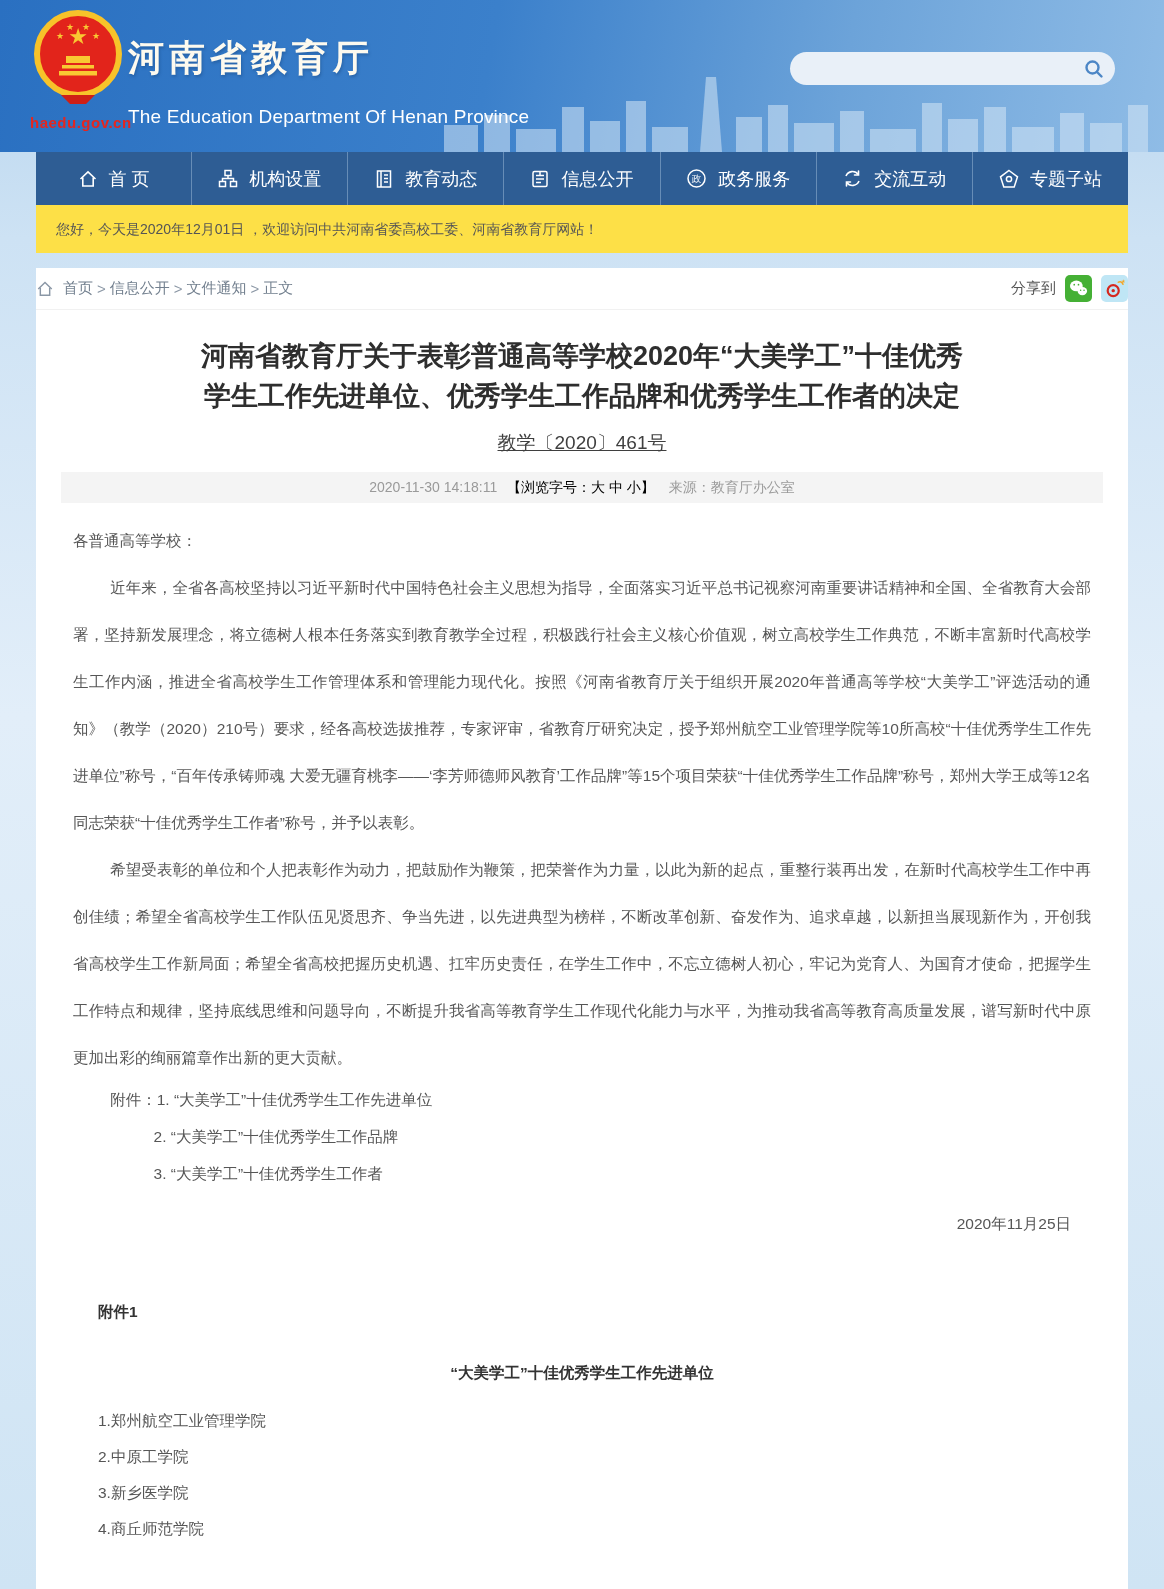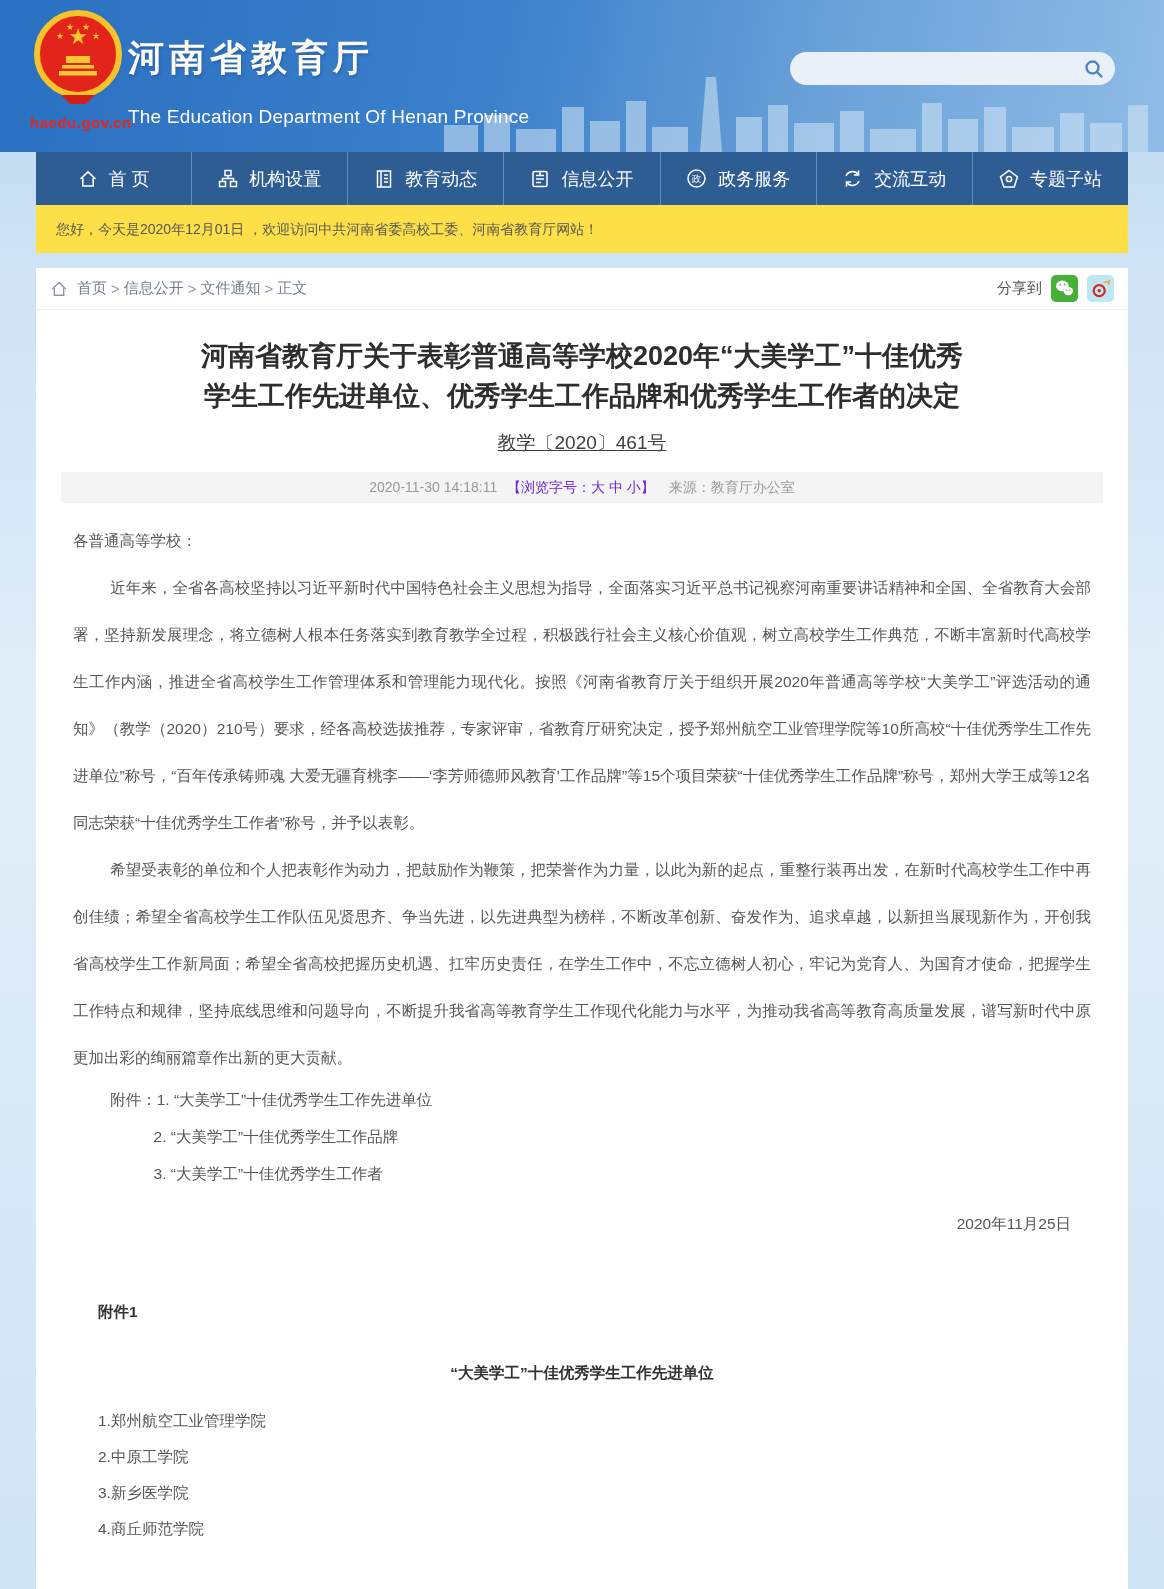--- a/index.html
+++ b/index.html
@@ -35,36 +35,36 @@
   .nav-item:last-child { border-right:none; }
   .nav-item svg { display:block; }
   
   .greeting {
     width:1092px; margin:0 auto 15px; background:#fde047; height:48px; line-height:48px;
     padding-left:20px; color:#555; font-size:14px;
   }
   
   .card { width:1092px; margin:0 auto; background:#fff; min-height:1321px; padding-bottom:40px; }
   .breadcrumb {
-    height:42px; display:flex; align-items:center; padding:0 14px;
+    height:42px; display:flex; align-items:center; padding:0 0;
     border-bottom:1px solid #f1f1f1; font-size:15px; color:#73808f;
   }
   .breadcrumb .home-ico { display:flex; margin-right:7px; }
   .crumb { cursor:pointer; margin:0 2px; }
   .crumb-sep { margin:0 2px; color:#8b97a5; }
   .share { margin-left:auto; display:flex; align-items:center; gap:9px; color:#555; font-size:15px; }
   .icon-sq { width:27px; height:27px; border-radius:5px; display:flex; align-items:center; justify-content:center; cursor:pointer; }
   .icon-wechat { background:#45b035; }
   .icon-weibo { background:#bfe6f5; }
   
   .article { padding:26px 25px 0; }
   .article-title { text-align:center; font-size:27px; font-weight:bold; color:#2e2e2e; line-height:40px; }
   .doc-number { text-align:center; font-size:19px; color:#3f3f3f; margin-top:14px;text-decoration:underline; }
   .meta { margin-top:16px; background:#f4f4f4; height:31px; line-height:31px; text-align:center; font-size:14px; color:#9a9a9a; }
-  .meta .red { color:#6d28d9; margin:17px 6px; cursor:pointer; }
+  .meta .red { color:#000000; margin:17px 6px; cursor:pointer; }
   .meta .src { margin-left:4px; }
   .article-body { padding:0 12px; margin-top:14px; font-size:15.5px; color:#565656; line-height:47px; text-align:justify; }
   .salutation { margin:0; }
   .para { margin:0; text-indent:2.4em; }
   .attach-line { margin:0; line-height:37px; }
   .attach-first { text-indent:2.4em; }
   .attach-rest { text-indent:5.2em; }
   .sign-date { text-align:right; padding-right:20px; line-height:47px; margin-top:8px; }
   .attachment1 { margin-top:46px; }
   .attach1-label { font-weight:bold; color:#333; padding-left:25px; line-height:37px; }

